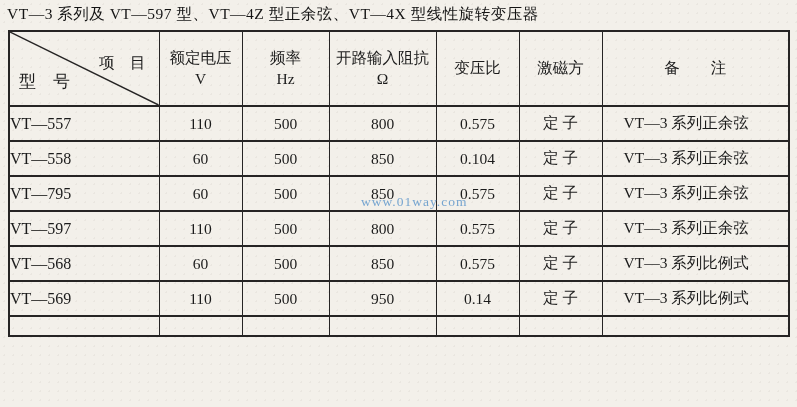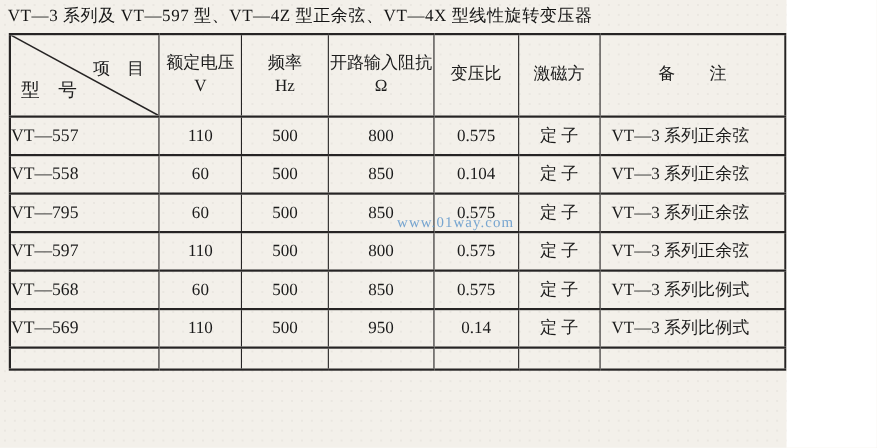--- a/index.html
+++ b/index.html
@@ -1,18 +1,18 @@
 <!DOCTYPE html>
 <html><head>
 <meta charset="utf-8">
 <style>
   html, body { margin: 0; padding: 0; }
   .page {
     position: relative;
-    width: 715px;
+    width: 797px;
     height: 407px;
     overflow: hidden;
     background-color: #f3f0ea;
     background-image: radial-gradient(rgba(60,55,45,0.05) 1px, transparent 1px);
     background-size: 9px 9px;
     font-family: "Liberation Serif", "DejaVu Serif", serif;
     color: #1b1b1b;
   }
   .title {
     position: absolute;
@@ -44,21 +44,21 @@
   .spec-table tr.head th { height: 73px; line-height: 1.35; }
   .spec-table tr.data td { height: 33px; }
   .spec-table tr.partial td { height: 18px; }
   .spec-table td.model {
     text-align: left;
     padding-left: 0;
     font-size: 16px;
   }
   .spec-table td.note {
     text-align: left;
-    padding-left: 10px;
+    padding-left: 21px;
   }
   th.corner { position: relative; padding-left: 40px; }
   th.corner svg.diag {
     position: absolute;
     left: 0; top: 0;
     width: 100%; height: 100%;
     display: block;
   }
   th.corner svg.diag line { stroke: #262424; stroke-width: 1.4; }
   .corner-top {

